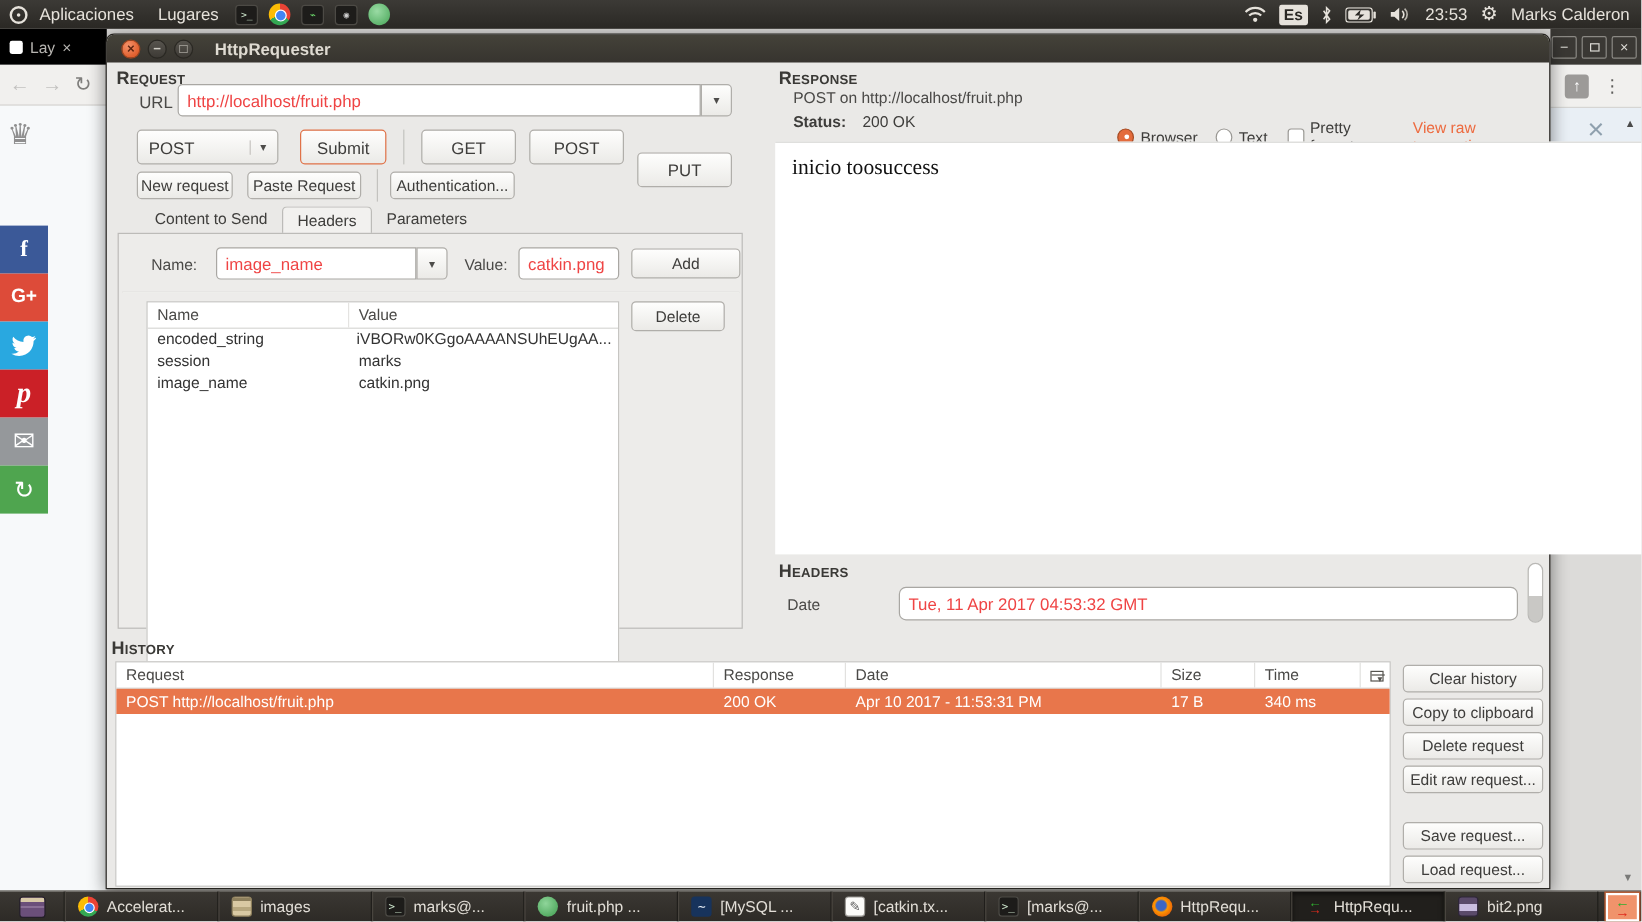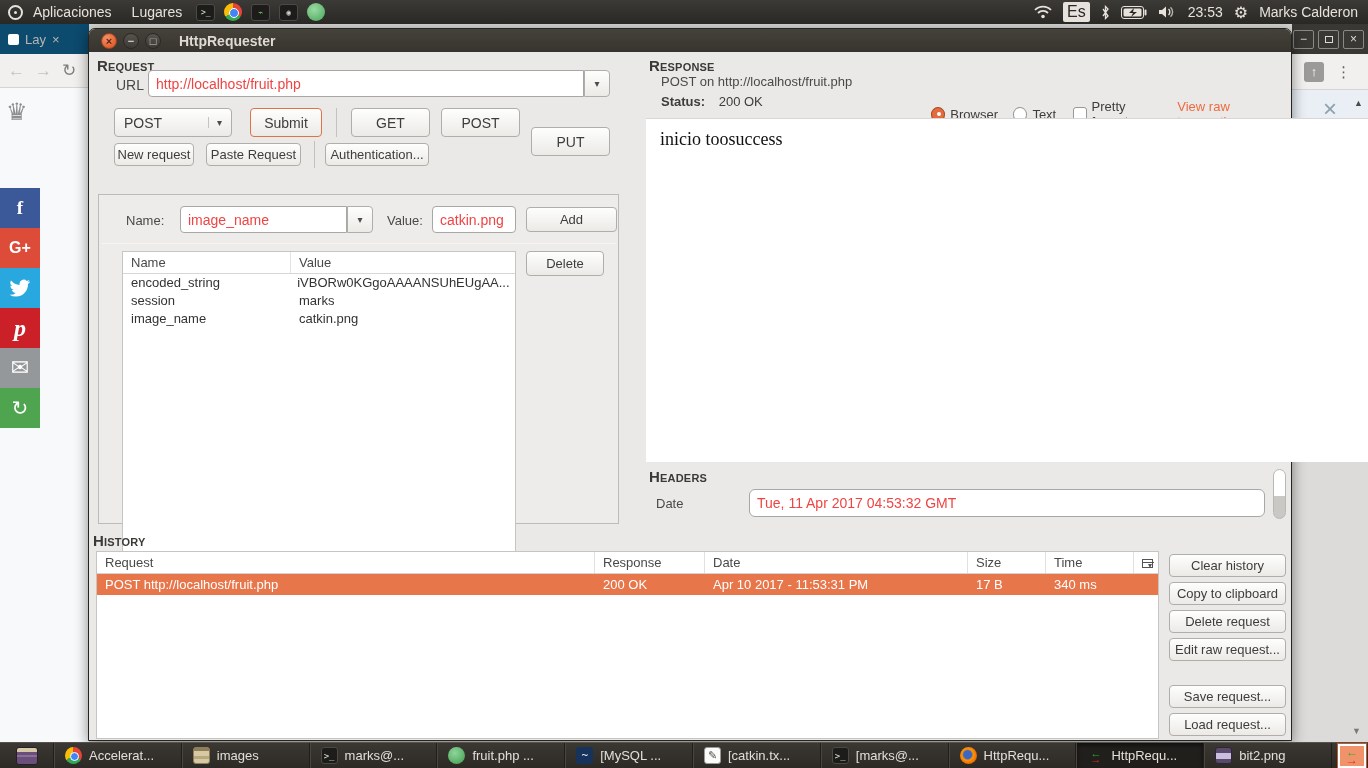--- a/index.html
+++ b/index.html
@@ -15,26 +15,26 @@
   #topbar .lt-icons { display:flex; gap:9px; align-items:center; margin-left:4px; }
   .sq-icon { width:19px; height:17px; border-radius:3px; background:#1d1c1a; border:1px solid #4c4a45;
     color:#cfe8cf; font-size:8px; display:flex; align-items:center; justify-content:center; font-family:"DejaVu Sans Mono",monospace; }
   .circle-icon { width:18px; height:18px; border-radius:50%; }
   #chrome-ball { background:conic-gradient(#ea4335 0 120deg,#34a853 120deg 240deg,#fbbc05 240deg 360deg); position:relative; }
   #chrome-ball::after { content:""; position:absolute; left:5px; top:5px; width:8px; height:8px; border-radius:50%;
     background:#4285f4; border:1.5px solid #fff; }
   #ubuntu-logo { width:15px; height:15px; border-radius:50%; border:2px solid #e6e2db; margin-left:8px; position:relative; }
   #ubuntu-logo::after { content:""; position:absolute; left:4px; top:4px; width:3px; height:3px; border-radius:50%; background:#e6e2db; }
   #topbar .right { margin-left:auto; display:flex; align-items:center; gap:11px; padding-right:10px; font-size:14px; }
-  .kbd-box { background:#e6e2db; color:#2a2824; font-size:16px; font-weight:normal; padding:1px 4px; border-radius:2px; }
+  .kbd-box { background:#e6e2db; color:#2a2824; font-size:13px; font-weight:bold; padding:1px 4px; border-radius:2px; }
   .gear { font-size:16px; }
 
   
   #bg-left { position:absolute; left:0; top:24px; width:89px; height:718px; background:#f7f9fa; z-index:1; }
-  #bg-left .tabbar { height:30px; background:#0c4a6e; display:flex; align-items:center; padding-left:8px; color:#b7b5b1; gap:6px; }
+  #bg-left .tabbar { height:30px; background:#000000; display:flex; align-items:center; padding-left:8px; color:#b7b5b1; gap:6px; }
   #bg-left .tabbar .fav { width:11px; height:11px; background:#fff; border-radius:2px; }
   #bg-left .toolbar { height:34px; background:#f1f0ee; border-bottom:1px solid #d6d5d3; display:flex; align-items:center; gap:10px; padding-left:8px;
     color:#c3c2c0; font-size:17px; }
   #bg-left .toolbar .reload { color:#7f7e7c; }
   .crown { color:#8f8f8f; font-size:24px; margin:10px 0 0 6px; }
   #share-rail { position:absolute; left:0; top:164px; width:40px; }
   .share-btn { width:40px; height:40px; display:flex; align-items:center; justify-content:center; color:#fff; font-weight:bold; font-size:19px; }
 
   
   #bg-right { position:absolute; left:1292px; top:24px; width:76px; height:718px; background:#dcdbd9; z-index:1; }
@@ -256,20 +256,23 @@
       <div class="vsep" style="left:247px; top:56px; height:29px;"></div>
       <div class="abs btn" style="left:262px; top:56px; width:79px; height:29px; font-size:14px;">GET</div>
       <div class="abs btn" style="left:352px; top:56px; width:79px; height:29px; font-size:14px;">POST</div>
       <div class="abs btn" style="left:442px; top:56px; width:79px; height:29px; font-size:14px;margin-top:19px;">PUT</div>
 
       <div class="abs btn" style="left:25px; top:91px; width:80px; height:23px;">New request</div>
       <div class="abs btn" style="left:117px; top:91px; width:95px; height:23px;">Paste Request</div>
       <div class="vsep" style="left:225px; top:89px; height:27px;"></div>
       <div class="abs btn" style="left:236px; top:91px; width:104px; height:23px;">Authentication...</div>
 
+      <div class="abs" style="left:28px; top:119px;">
+        <span class="tab">Content to Send</span><span class="tab active">Headers</span><span class="tab">Parameters</span>
+      </div>
 
       <div id="panel">
         <div class="abs" style="left:27px; top:18px; color:#4a4947;">Name:</div>
         <input class="abs inputish" style="left: 81px; top: 11px; width: 167px; height: 27px; border-radius: 4px 0px 0px 4px;" readonly="" value="image_name">
         <div class="abs btn" style="left:248px; top:11px; width:26px; height:27px; border-radius:0 4px 4px 0;">
             <span class="arrow">▾</span>
           </div>
         <div class="abs" style="left:288px; top:18px; color:#4a4947;text-align:right;">Value:</div>
         <input class="abs inputish" style="left: 333px; top: 11px; width: 84px; height: 27px;" readonly="" value="catkin.png">
         <div class="abs btn" style="left:427px; top:12px; width:91px; height:25px;">Add</div>

